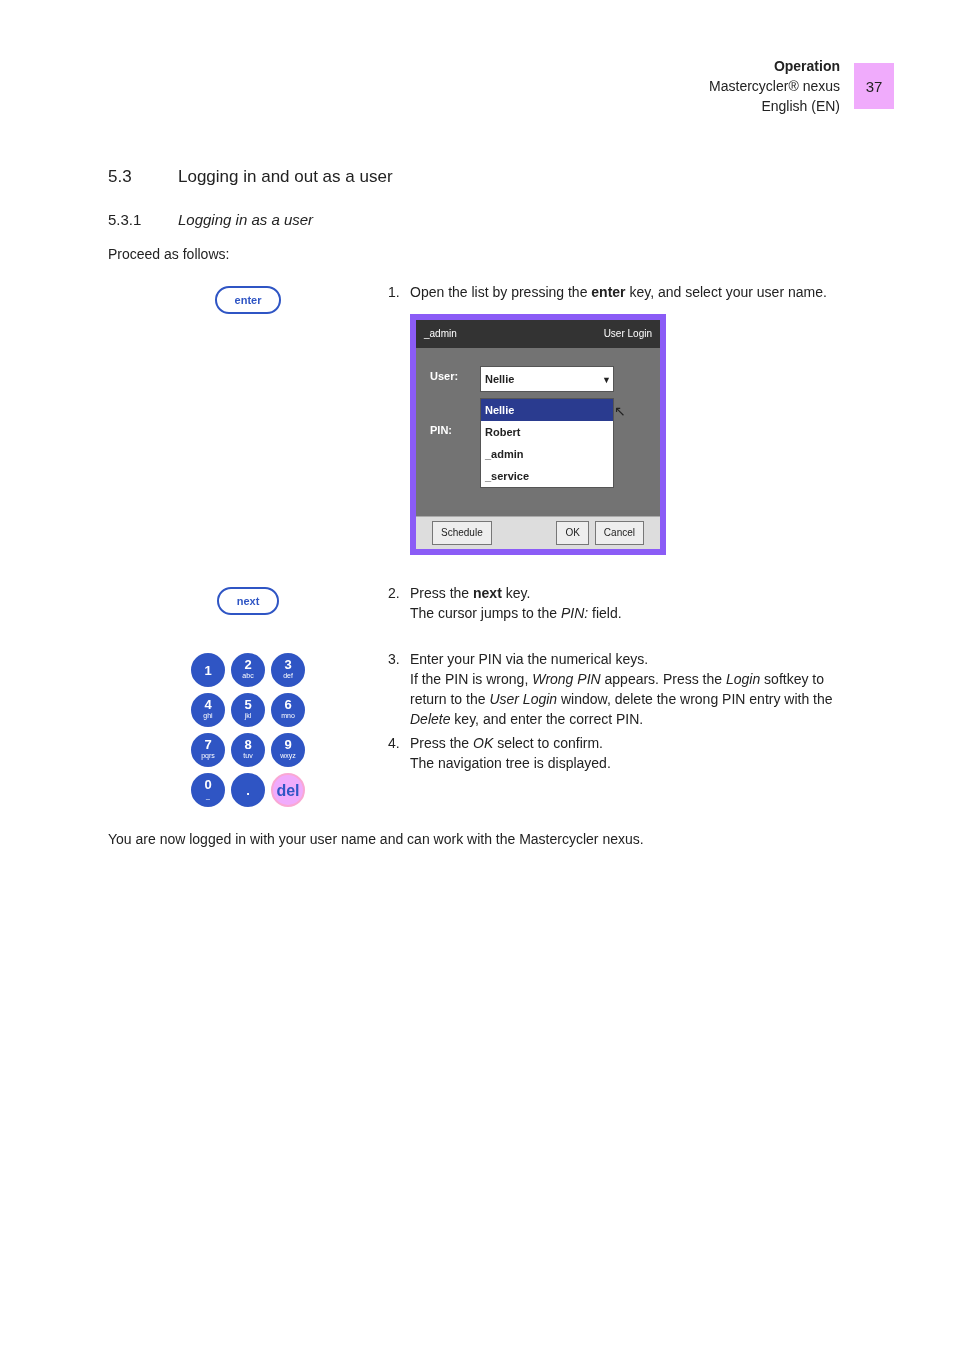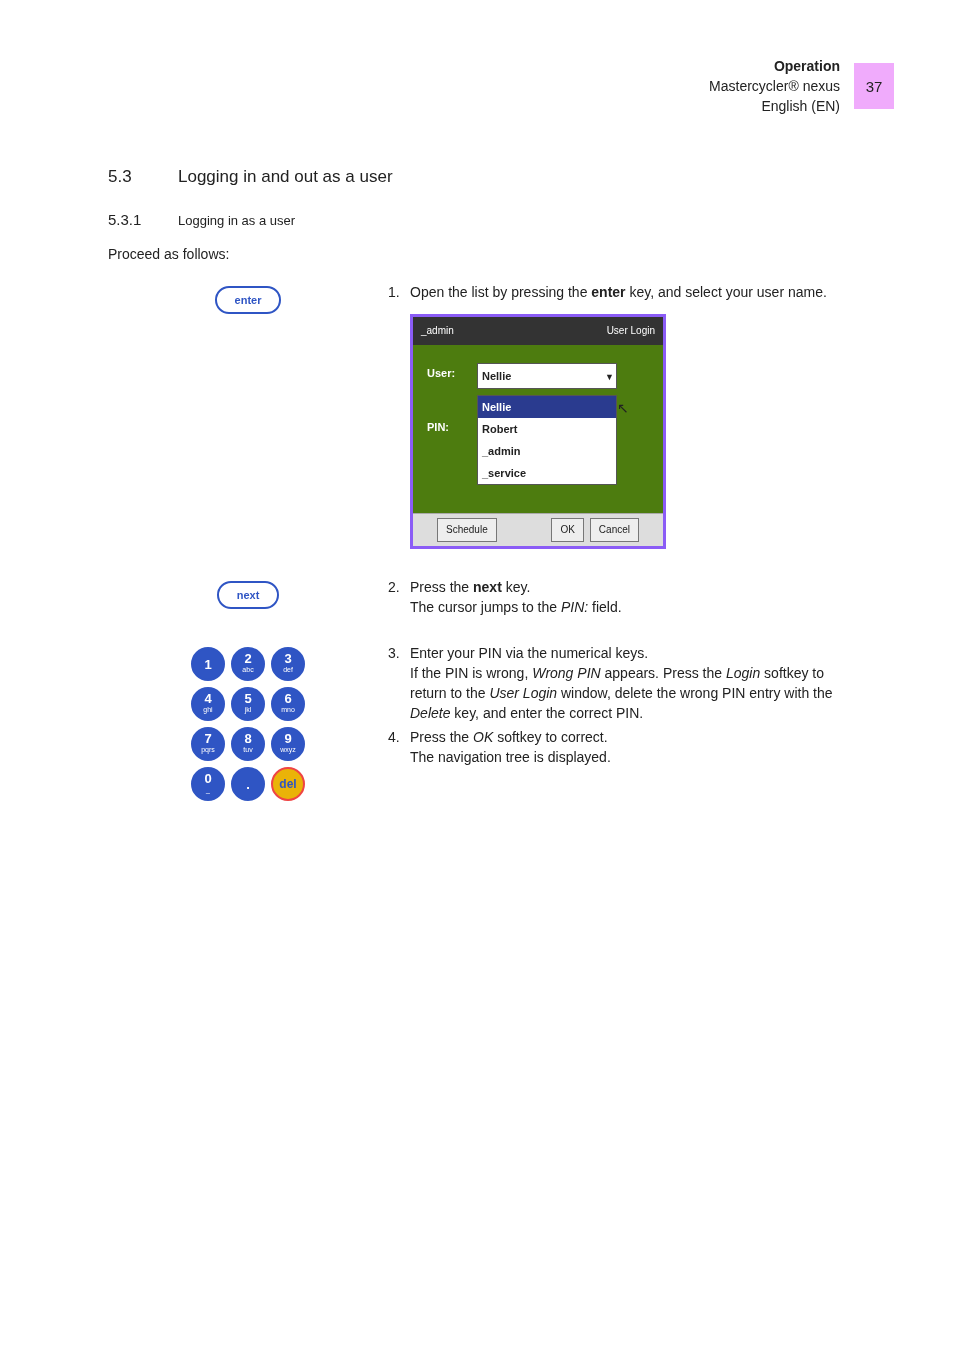--- a/index.html
+++ b/index.html
@@ -19,53 +19,53 @@
 
   .info-row { display: flex; align-items: flex-start; margin: 18px 0 30px 0; }
   .info-icon { width: 70px; flex: 0 0 70px; }
   .info-icon svg { width: 32px; height: 32px; }
   .info-text { font-size: 14px; line-height: 20px; }
   .italic { font-style: italic; }
   .bold { font-weight: 700; }
 
   .sub-row { display: flex; align-items: flex-end; margin: 6px 0 16px 0; }
   .sub-num { width: 70px; font-size: 15px; }
-  .sub-title { font-size: 13px; }
+  .sub-title { font-size: 15px; font-style: italic; }
 
   .para { font-size: 14px; line-height: 20px; margin-bottom: 14px; }
 
   .step-block { display: flex; margin-top: 18px; }
   .key-col { width: 280px; flex: 0 0 280px; display: flex; justify-content: center; align-items: flex-start; padding-top: 4px; }
   .text-col { flex: 1; font-size: 14px; line-height: 20px; }
   .li { display: flex; margin-bottom: 4px; }
   .li .n { width: 22px; flex: 0 0 22px; }
   .li .t { flex: 1; }
 
   .pill-btn { border: 2px solid #2f55c4; border-radius: 18px; padding: 6px 18px; color: #2f55c4; font-size: 11px; font-weight: 700; background: #fff; }
 
-  .screenshot { margin: 12px 0 0 22px; border: 3px solid #8b5cf6; width: 256px; background: #4d7c0f; font-family: Tahoma, Arial, sans-serif; font-size: 11px; }
+  .screenshot { margin: 12px 0 0 22px; border: 6px solid #8b5cf6; width: 256px; background: #737373; font-family: Tahoma, Arial, sans-serif; font-size: 11px; }
   .ss-top { background: #333; color: #fff; display: flex; justify-content: space-between; padding: 4px 8px; font-size: 10px; }
   .ss-body { padding: 18px 30px 28px 14px; display: grid; grid-template-columns: 50px 1fr 16px; row-gap: 6px; align-items: start; }
   .ss-label { color: #fff; font-size: 11px; font-weight: 700; }
   .ss-combo { border: 1px solid #555; background: #fff; padding: 2px 4px; font-size: 11px; font-weight: 700; position: relative; }
   .ss-combo .caret { position: absolute; right: 2px; top: 3px; font-size: 9px; }
   .ss-list { grid-column: 2; border: 1px solid #555; background: #fff; }
   .ss-list div { padding: 1px 4px; font-size: 11px; font-weight: 700; }
   .ss-list .sel { background: #2a3b8f; color: #fff; }
   .ss-cursor { grid-column: 3; font-size: 14px; line-height: 14px; padding-top: 6px; }
-  .ss-bottom { background: #ddd; display: flex; justify-content: space-between; padding: 4px 24px; border-top: 1px solid #aaa; }
+  .ss-bottom { background: #ddd; display: flex; justify-content: space-between; padding: 4px 16px; border-top: 1px solid #aaa; }
   .ss-bottom .b { border: 1px solid #777; background: #eee; padding: 1px 8px; font-size: 10px; }
   .ss-bottom .r { display: flex; gap: 6px; }
 
   .keypad { display: grid; grid-template-columns: repeat(3, 34px); grid-auto-rows: 34px; gap: 6px; justify-content: center; }
   .kbtn { border-radius: 50%; display: flex; flex-direction: column; align-items: center; justify-content: center; font-size: 11px; line-height: 11px; font-weight: 700; }
   .kbtn .big { font-size: 13px; }
   .kbtn .sm { font-size: 7px; font-weight: 400; }
   .k-fill { background: #2f55c4; color: #fff; border: 2px solid #2f55c4; }
-  .k-out { background: #eab308; color: #2f55c4; border: 2px solid #ef4444; font-size: 12px; }
+  .k-out { background: #f0abfc; color: #2f55c4; border: 2px solid #f9a8d4; font-size: 16px; }
 </style>
 </head>
 <body>
 
 <div class="page">
   <div class="header">
     <div class="header-text">
       <div class="bold">Operation</div>
       <div>Mastercycler® nexus</div>
       <div>English (EN)</div>
@@ -196,21 +196,22 @@
         <div class="li">
           <div class="n">3.</div>
           <div class="t">
             <span>Enter your PIN via the numerical keys.</span><br>
             <span>If the PIN is wrong, </span><span class="italic">Wrong PIN</span><span> appears. Press the </span><span class="italic">Login</span><span> softkey to return to the </span><span class="italic">User Login</span><span> window, delete the wrong PIN entry with the </span><span class="italic">Delete</span><span> key, and enter the correct PIN.</span>
           </div>
         </div>
         <div class="li">
           <div class="n">4.</div>
           <div class="t">
-            <span>Press the </span><span class="italic">OK</span><span> softkey to correct.</span><br>
+            <span>Press the </span><span class="italic">OK</span><span> select to confirm.</span><br>
             <span>The navigation tree is displayed.</span>
           </div>
         </div>
       </div>
     </div>
 
+    <div class="para" style="margin-top:22px">You are now logged in with your user name and can work with the Mastercycler nexus.</div>
   </div>
 </div>
 
 </body></html>

